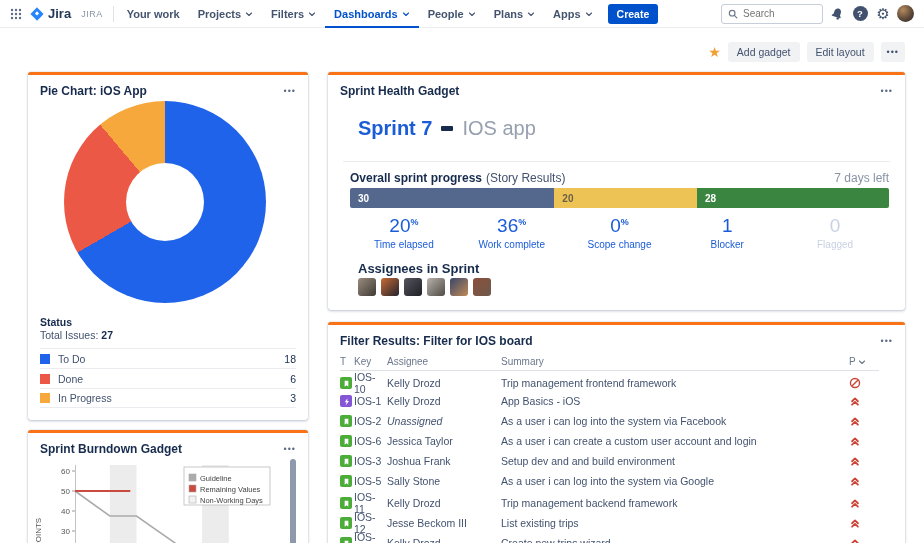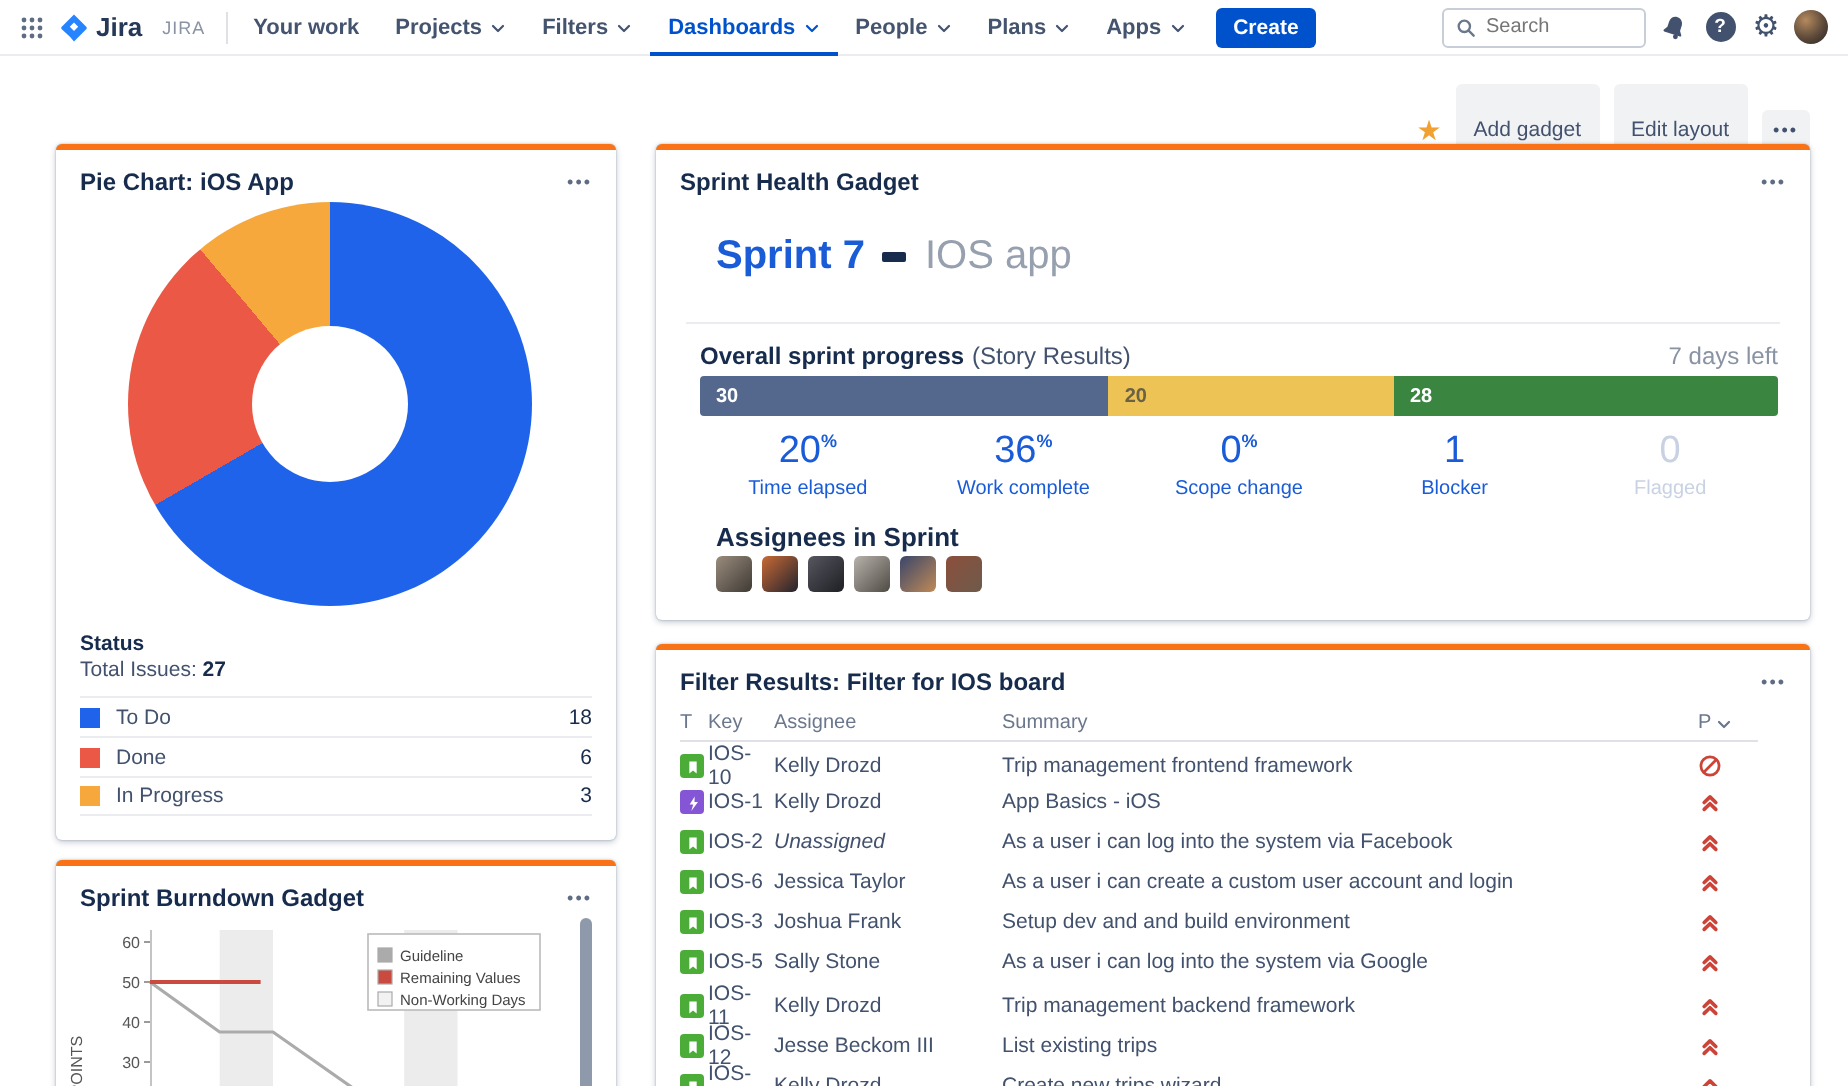--- a/index.html
+++ b/index.html
@@ -38,21 +38,21 @@
   .search-input { border:none; outline:none; width:72px; font-family:inherit; font-size:10px; color:#42526E; background:transparent; }
   .nav-icon-btn { display:flex; align-items:center; justify-content:center; width:18px; height:18px; cursor:pointer; color:#42526E; }
   .gear-glyph { font-size:15px; line-height:1; color:#42526E; }
   .help-circle { width:15px; height:15px; border-radius:50%; background:#42526E; color:#fff; font-size:9.5px; font-weight:700; display:flex; align-items:center; justify-content:center; }
   .nav-avatar { width:17px; height:17px; border-radius:50%; background: radial-gradient(circle at 35% 30%, #b58a5e 0%, #5d4a3a 55%, #262221 100%); cursor:pointer; }
   
   .page-header { position:absolute; top:42px; left:28px; right:19px; display:flex; align-items:center; }
   .page-title { font-size:16.5px; font-weight:700; color:#172B4D; }
   .ph-actions { margin-left:auto; display:flex; align-items:center; gap:7px; }
   .star-icon { color:#F0A132; font-size:14px; cursor:pointer; line-height:1; }
-  .ph-btn { background:#F1F2F4; border:none; border-radius:3px; font-family:inherit; font-size:10.5px; font-weight:500; color:#42526E; padding:17px 9px; cursor:pointer; white-space:nowrap; }
+  .ph-btn { background:#F1F2F4; border:none; border-radius:3px; font-family:inherit; font-size:10.5px; font-weight:500; color:#42526E; padding:4px 9px; cursor:pointer; white-space:nowrap; }
   .ph-more { background:#F1F2F4; border:none; border-radius:3px; color:#42526E; font-size:9px; letter-spacing:1px; padding:5px 6px; cursor:pointer; font-family:inherit; }
   
   .card {
     position:absolute; background:#fff; border-radius:3px;
     border-top:3px solid #f97316;
     box-shadow: 0 1px 3px rgba(9,30,66,.25), 0 0 1px rgba(9,30,66,.31);
   }
   .card-header { display:flex; align-items:center; justify-content:space-between; padding:9px 12px 4px 12px; }
   .card-title { font-size:12px; font-weight:700; color:#172B4D; }
   .card-more { color:#5E6C84; font-size:9px; letter-spacing:1px; cursor:pointer; background:none; border:none; font-family:inherit; }

